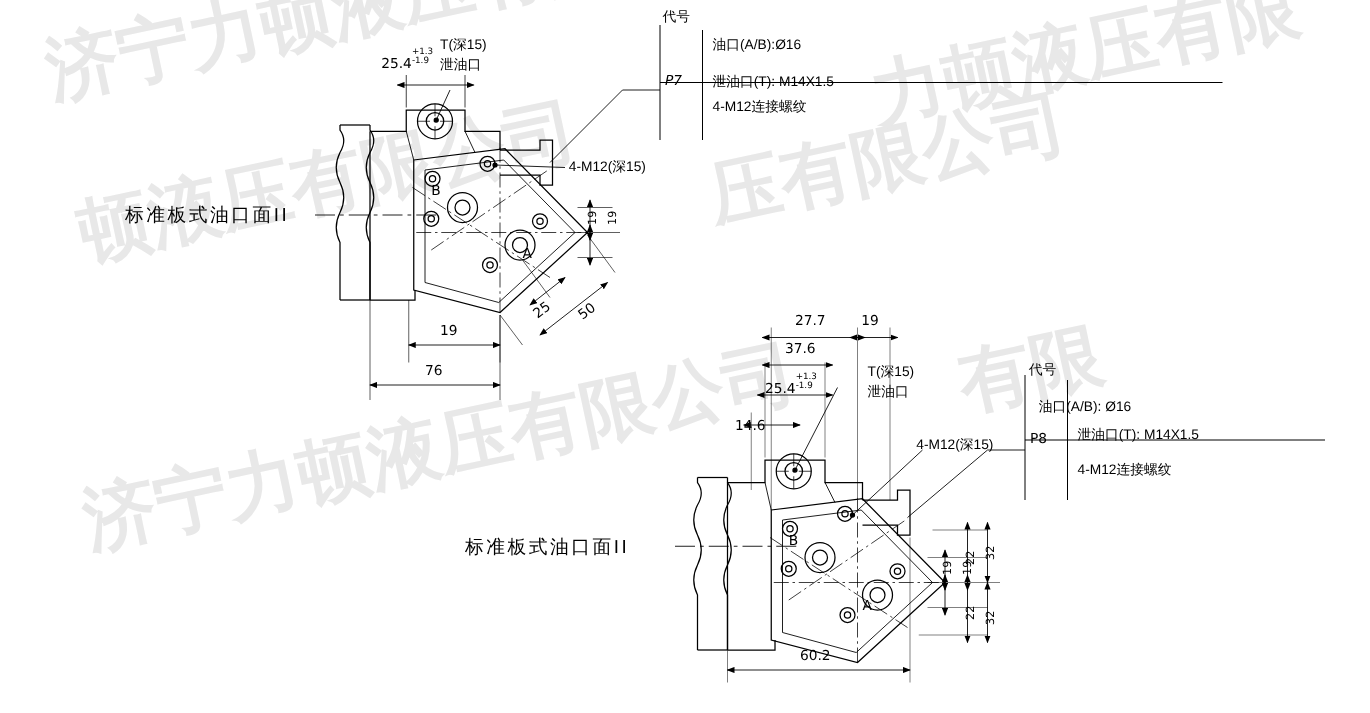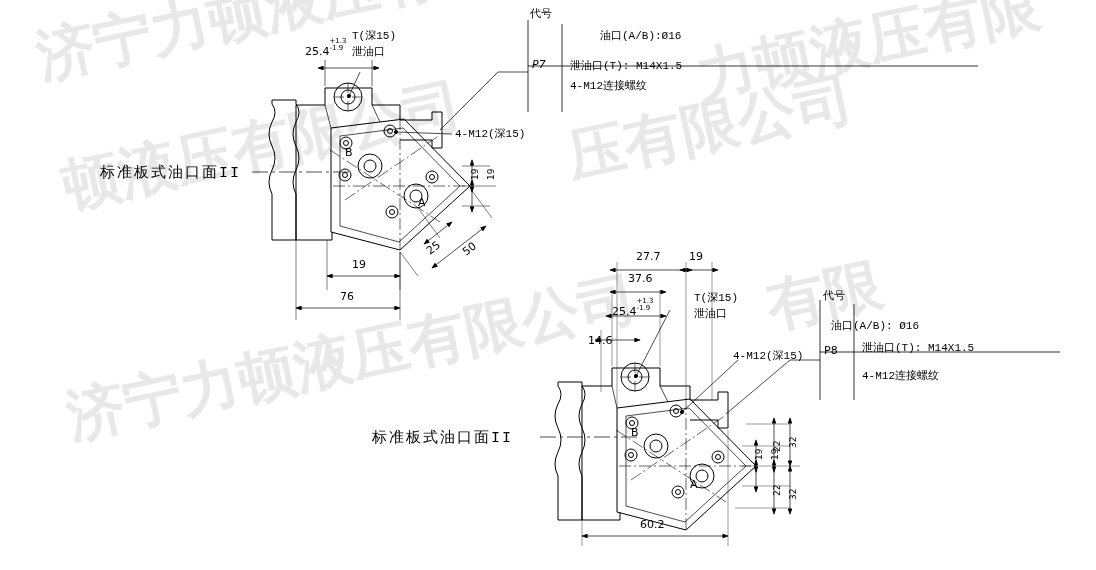--- a/index.html
+++ b/index.html
@@ -22,21 +22,21 @@
     transform-origin:left top;
     user-select:none;
     pointer-events:none;
   }
   .lbl{
     position:absolute;
     font-family:"DejaVu Sans","Liberation Sans",sans-serif;
     white-space:nowrap;
     color:#000;
   }
-  .cn{font-family:Liberation Mono, monospace;}
+  .cn{font-family:Liberation Sans, sans-serif;}
   .dim{font-size:11px;}
   .dim-s{font-size:9px;}
   .big-cn{font-size:15px;letter-spacing:2px;}
   .rot90{transform:rotate(-90deg);transform-origin:left top;}
   .sup{font-size:7px;line-height:7px;}
 </style>
 </head>
 <body>
 
 <div id="stage">
@@ -245,21 +245,21 @@
   <div class="lbl dim-s rot90" style="left:470px;top:180px;">19</div>
   <div class="lbl dim-s rot90" style="left:486px;top:180px;">19</div>
 
   <div class="lbl dim" style="left:352px;top:258px;">19</div>
   <div class="lbl dim" style="left:340px;top:290px;">76</div>
   <div class="lbl dim" style="left:424px;top:247px;transform:rotate(-37deg);transform-origin:left top;">25</div>
   <div class="lbl dim" style="left:460px;top:248px;transform:rotate(-37deg);transform-origin:left top;">50</div>
 
   <div class="lbl dim cn" style="left:530px;top:6px;">代号</div>
   <div class="lbl dim" style="left:532px;top:58px;font-style:italic;">P7</div>
-  <div class="lbl dim cn" style="left:600px;top:28px;">油口(A/B):Ø16</div>
+  <div class="lbl dim cn" style="left:570px;top:28px;">油口(A/B):Ø16</div>
   <div class="lbl dim cn" style="left:570px;top:58px;">泄油口(T): M14X1.5</div>
   <div class="lbl dim cn" style="left:570px;top:78px;">4-M12连接螺纹</div>
 
   <div class="lbl dim" style="left:636px;top:250px;">27.7</div>
   <div class="lbl dim" style="left:689px;top:250px;">19</div>
   <div class="lbl dim" style="left:628px;top:272px;">37.6</div>
   <div class="lbl dim" style="left:612px;top:298px;">
     <span>25.4</span><span class="sup" style="display:inline-block;vertical-align:super;"><span>+1.3</span><br><span>-1.9</span></span>
   </div>
   <div class="lbl dim" style="left:588px;top:334px;">14.6</div>

